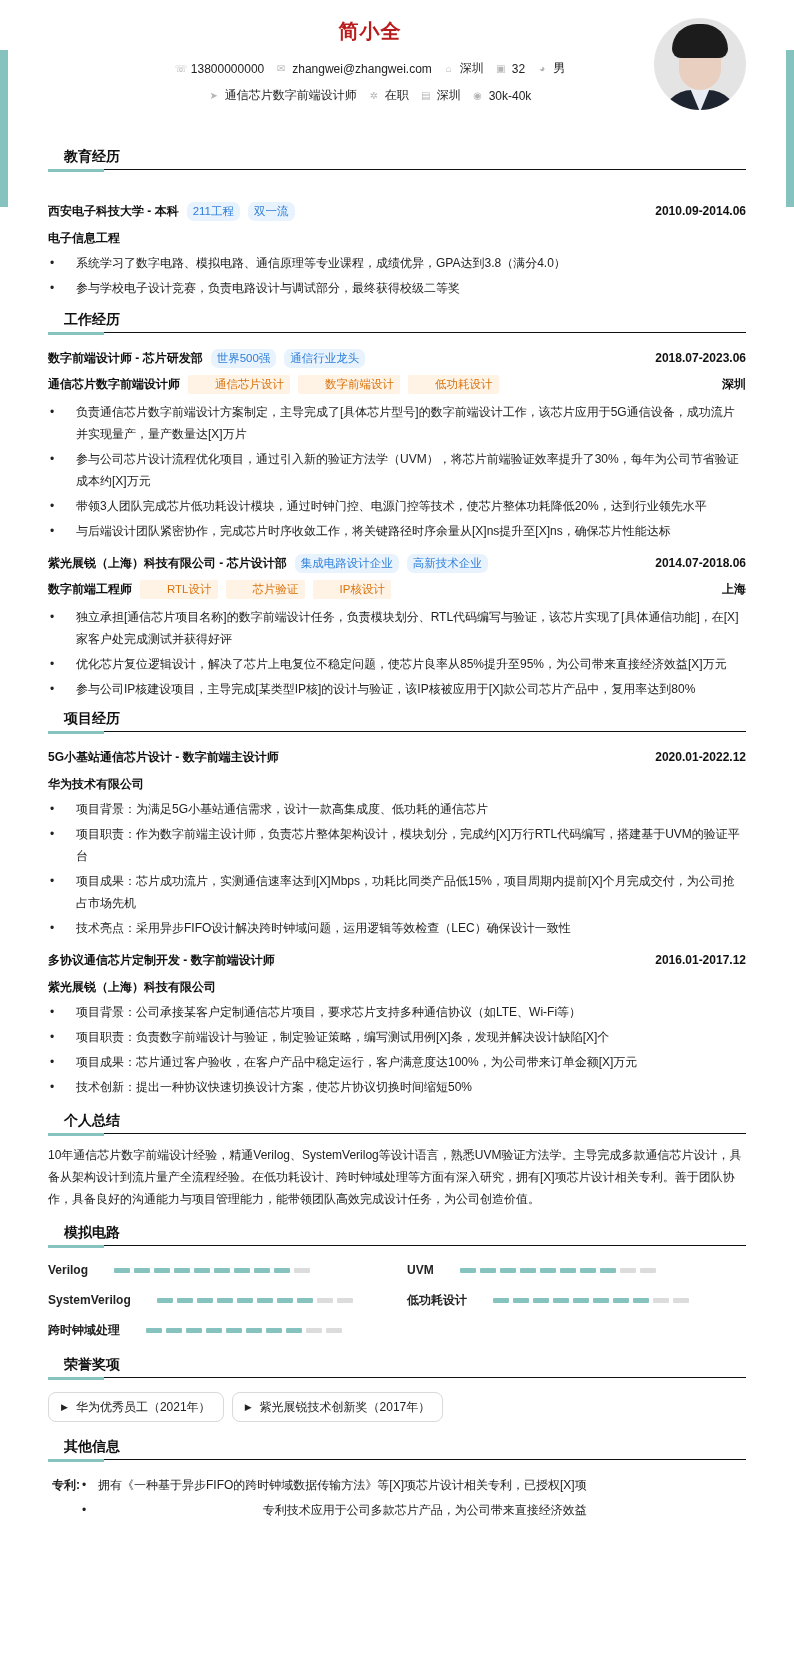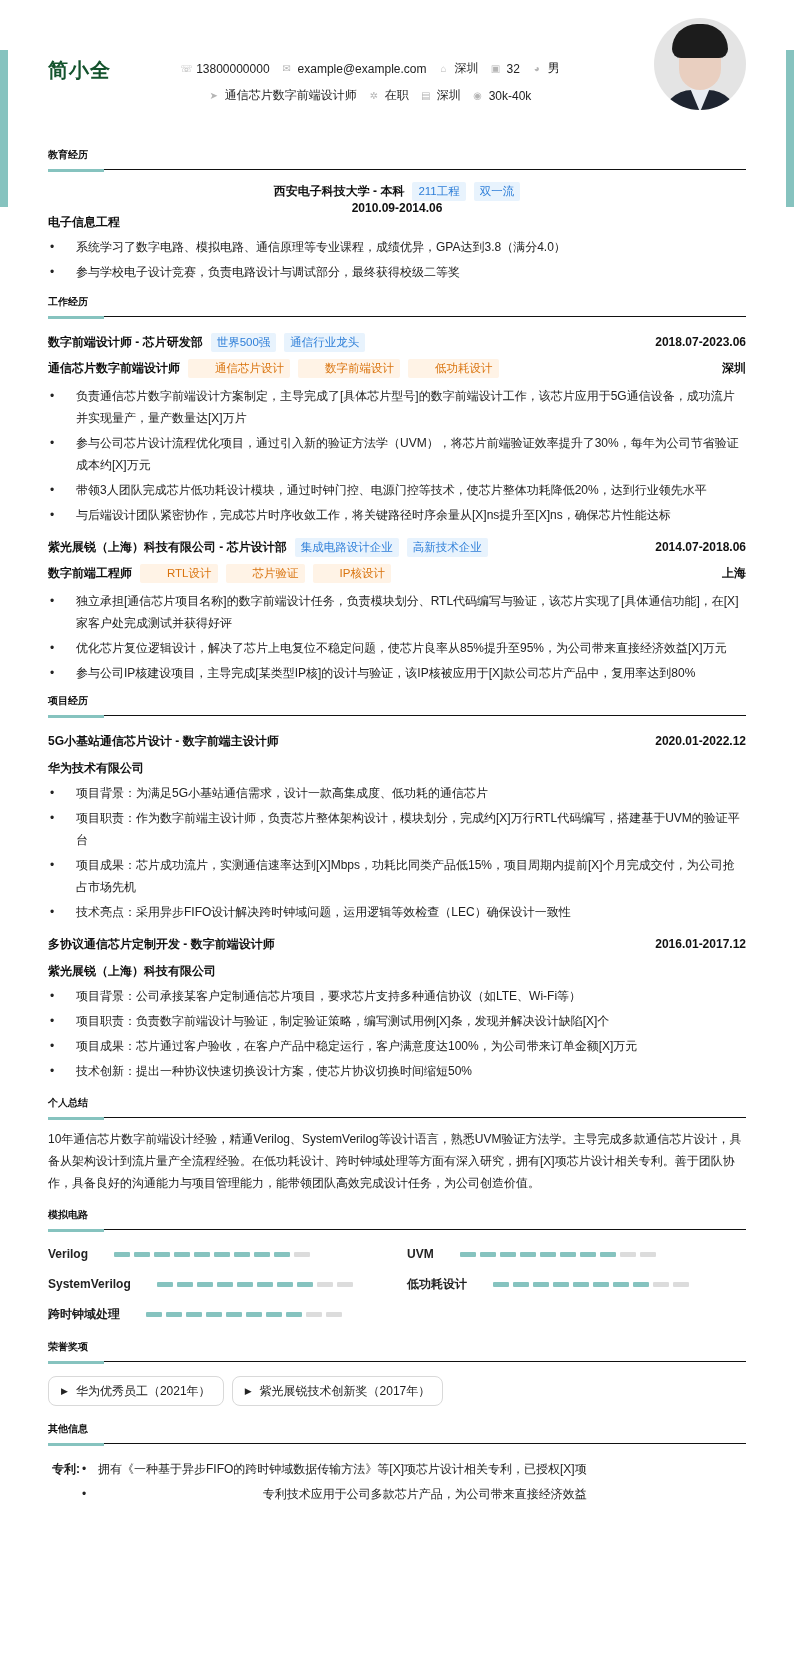--- a/index.html
+++ b/index.html
@@ -5,45 +5,45 @@
   * { box-sizing: border-box; margin: 0; padding: 0; }
   html, body { width: 794px; background: #ffffff; }
   body { font-family: "Liberation Sans", "DejaVu Sans", sans-serif; color: #222; font-size: 12px; position: relative; min-height: 1673px; }
   .side-bar { position: absolute; top: 50px; width: 8px; height: 157px; background: #86c3bf; }
   .side-bar.left { left: 0; }
   .side-bar.right { right: 0; }
   .page { padding: 0 48px 0 48px; position: relative; }
 
   
   .header { position: relative; height: 140px; }
-  .name { position: absolute; left: 0; width: 644px; top: 18px; font-size: 20px; font-weight: bold; color: #14532d; letter-spacing: 1px; margin-top: 39px; }
+  .name { position: absolute; left: 0; width: 644px; top: 18px; text-align: center; font-size: 20px; font-weight: bold; color: #b91c1c; letter-spacing: 1px; }
   .info-row { position: absolute; left: 0; width: 644px; text-align: center; font-size: 12px; color: #222; display: flex; justify-content: center; align-items: center; gap: 12px; }
   .info-row.r1 { top: 60px; }
   .info-row.r2 { top: 87px; }
   .info-item { display: inline-flex; align-items: center; gap: 6px; }
   .ico { display: inline-block; width: 10px; height: 10px; color: #b5b5b5; font-size: 10px; line-height: 10px; text-align: center; }
   .avatar { position: absolute; left: 606px; top: 18px; width: 92px; height: 92px; border-radius: 50%; background: #e4e4e4; overflow: hidden; }
   .avatar .hair { position: absolute; left: 18px; top: 6px; width: 56px; height: 34px; background: #1c1c1c; border-radius: 28px 28px 10px 10px; }
   .avatar .face { position: absolute; left: 25px; top: 18px; width: 42px; height: 54px; background: #e9cfc0; border-radius: 20px 20px 22px 22px; }
   .avatar .suit { position: absolute; left: 8px; top: 72px; width: 76px; height: 40px; background: #1e2430; border-radius: 30px 30px 0 0; }
   .avatar .shirt { position: absolute; left: 36px; top: 70px; width: 20px; height: 24px; background: #e8ecf2; clip-path: polygon(0 0,100% 0,50% 100%); }
 
   
   .section { margin-top: 0; }
   .sec-head { position: relative; height: 28px; margin-top: 6px; }
-  .sec-title { font-size: 10px; font-weight: bold; color: #111; position: absolute; left: 0; top: 2px; }
+  .sec-title { font-size: 14px; font-weight: bold; color: #111; position: absolute; left: 16px; top: 2px; }
   .sec-line { position: absolute; left: 0; right: 0; top: 23px; height: 1px; background: #111; }
   .sec-accent { position: absolute; left: 0; top: 23px; width: 56px; height: 3px; background: #86c3bf; }
 
   .row { display: flex; justify-content: space-between; align-items: center; height: 26px; }
   .row .left { display: flex; align-items: center; gap: 8px; }
   .strong { font-weight: bold; font-size: 12px; color: #111; }
   .date { font-weight: bold; font-size: 12px; color: #111; }
   .tag { display: inline-block; padding: 2px 6px; font-size: 11.5px; border-radius: 2px; }
-  .tag.blue { background: #e8f3fd; color: #2f7fd8; }
+  .tag.blue { background: #e8f3fd; color: #2f7fd8; border-radius: 7px; }
   .tag.orange { background: #fff3e6; color: #d9730d; padding-left: 27px; }
   .sub { font-weight: bold; font-size: 12px; color: #111; height: 28px; line-height: 28px; }
 
   ul.bullets { list-style: none; }
   ul.bullets li { position: relative; padding-left: 28px; font-size: 12px; line-height: 22px; color: #222; margin-bottom: 3px; }
   ul.bullets li::before { content: "•"; position: absolute; left: 2px; top: 0; font-size: 12px; color: #222; }
 
   .summary { font-size: 12px; line-height: 22px; color: #222; margin-top: 6px; }
 
   
@@ -74,21 +74,21 @@
   <div class="header">
     <div class="name">简小全</div>
 
     <div class="info-row r1">
       <span class="info-item">
           <span class="ico">☏</span>
           <span>13800000000</span>
         </span>
       <span class="info-item">
           <span class="ico">✉</span>
-          <span>example@example.com</span>
+          <span>zhangwei@zhangwei.com</span>
         </span>
       <span class="info-item">
           <span class="ico">⌂</span>
           <span>深圳</span>
         </span>
       <span class="info-item">
           <span class="ico">▣</span>
           <span>32</span>
         </span>
       <span class="info-item">
@@ -123,21 +123,21 @@
         <div class="hair"></div>
     </div>
   </div>
 
   <div class="section">
     <div class="sec-head">
       <div class="sec-title">教育经历</div>
       <div class="sec-line"></div>
         <div class="sec-accent"></div>
     </div>
-    <div class="row" style="margin-top:8px;flex-direction:column;">
+    <div class="row" style="margin-top:24px;">
       <div class="left">
         <span class="strong">西安电子科技大学 - 本科</span>
         <span class="tag blue">211工程</span>
         <span class="tag blue">双一流</span>
       </div>
       <span class="date">2010.09-2014.06</span>
     </div>
     <div class="sub">电子信息工程</div>
     <ul class="bullets">
       <li>系统学习了数字电路、模拟电路、通信原理等专业课程，成绩优异，GPA达到3.8（满分4.0）</li>

